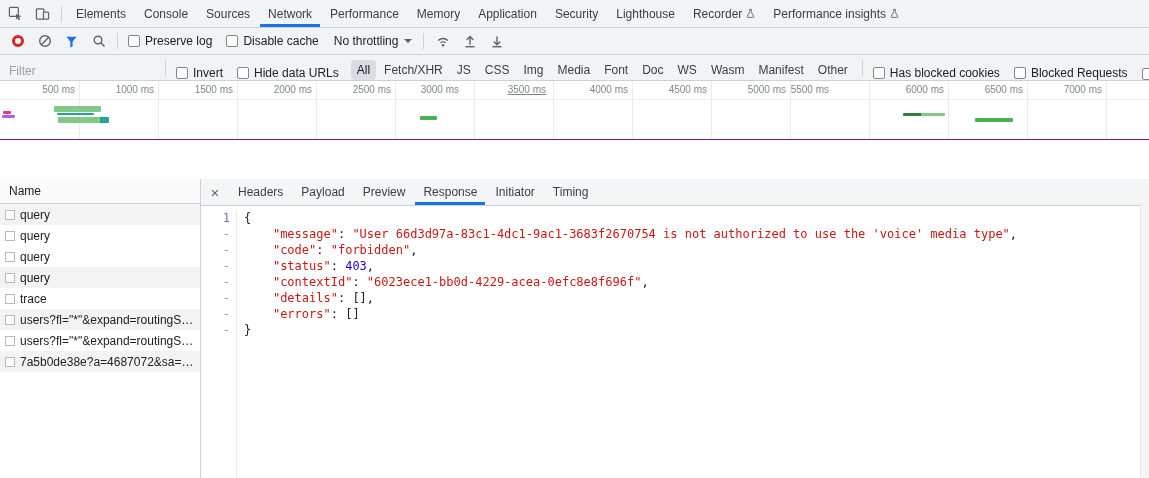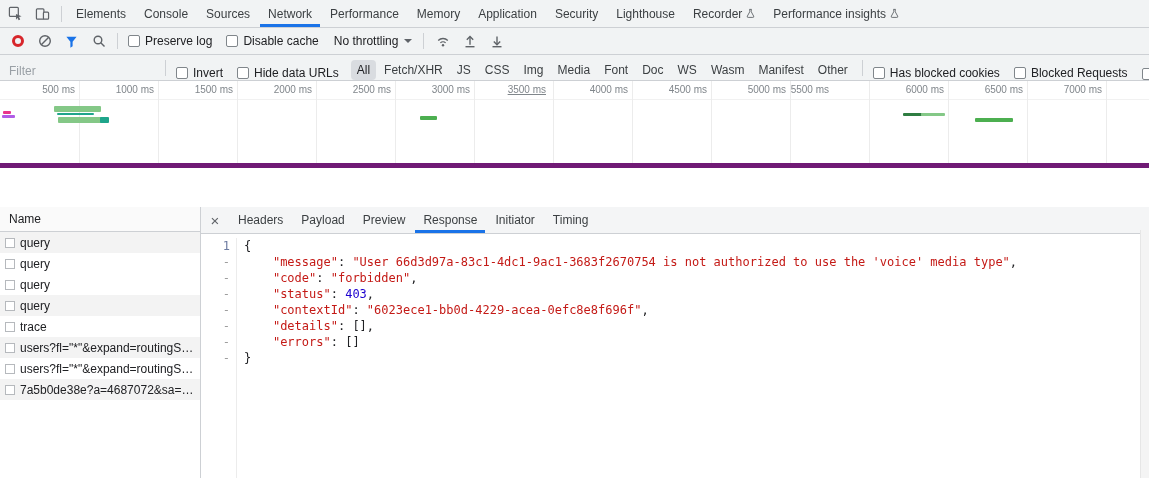--- a/index.html
+++ b/index.html
@@ -42,21 +42,21 @@
   .filter-input {
     width:158px; height:18px; border:none; outline:none; background:transparent;
     font-family:"Liberation Sans", sans-serif; font-size:12px; color:#202124; padding:0 7px; flex:none;
   }
   .filter-input::placeholder { color:#9aa0a6; }
   .pills { display:flex; align-items:center; margin:0 2px; }
   .pill { padding:3px 6px; margin:0 1px; border-radius:4px; color:#3c4043; }
   .pill.selected { background:#d9dce0; color:#202124; }
 
   
-  .timeline { height:87px; flex:none; position:relative; background:#fff; border-bottom:5px solid #701a75; overflow:hidden; }
+  .timeline { height:59px; flex:none; position:relative; background:#fff; border-bottom:1px solid #701a75; overflow:hidden; }
   .gridline { position:absolute; top:0; bottom:0; width:1px; background:#ececec; }
   .tl-label { position:absolute; top:3px; width:80px; text-align:right; font-size:10px; color:#80868b; }
   .tl-headline { position:absolute; top:18px; left:0; right:0; height:1px; background:#f1f1f1; }
   .tl-bar { position:absolute; border-radius:1px; }
 
   
   .main { flex:1; display:flex; min-height:0;margin-top:39px; }
 
   .requests { width:201px; flex:none; border-right:1px solid #cdd0d4; display:flex; flex-direction:column; background:#fff; }
   .req-header { height:25px; flex:none; border-bottom:1px solid #cdd0d4; display:flex; align-items:center; padding:0 9px; background:#fafafa; color:#202124; }
@@ -253,21 +253,21 @@
       <div class="tl-label" style="left: -5px;">500 ms</div>
       <div class="gridline" style="left: 158px;"></div>
       <div class="tl-label" style="left: 74px;">1000 ms</div>
       <div class="gridline" style="left: 237px;"></div>
       <div class="tl-label" style="left: 153px;">1500 ms</div>
       <div class="gridline" style="left: 316px;"></div>
       <div class="tl-label" style="left: 232px;">2000 ms</div>
       <div class="gridline" style="left: 395px;"></div>
       <div class="tl-label" style="left: 311px;">2500 ms</div>
       <div class="gridline" style="left: 474px;"></div>
-      <div class="tl-label" style="left: 390px; text-align: right;">3000 ms</div>
+      <div class="tl-label" style="left: 379px; text-align: right;">3000 ms</div>
       <div class="gridline" style="left: 553px;"></div>
       <div class="tl-label" style="left: 466px; text-decoration: underline;">3500 ms</div>
       <div class="gridline" style="left: 632px;"></div>
       <div class="tl-label" style="left: 548px;">4000 ms</div>
       <div class="gridline" style="left: 711px;"></div>
       <div class="tl-label" style="left: 627px;">4500 ms</div>
       <div class="gridline" style="left: 790px;"></div>
       <div class="tl-label" style="left: 706px;">5000 ms</div>
       <div class="gridline" style="left: 869px;"></div>
       <div class="tl-label" style="left: 749px;">5500 ms</div>

